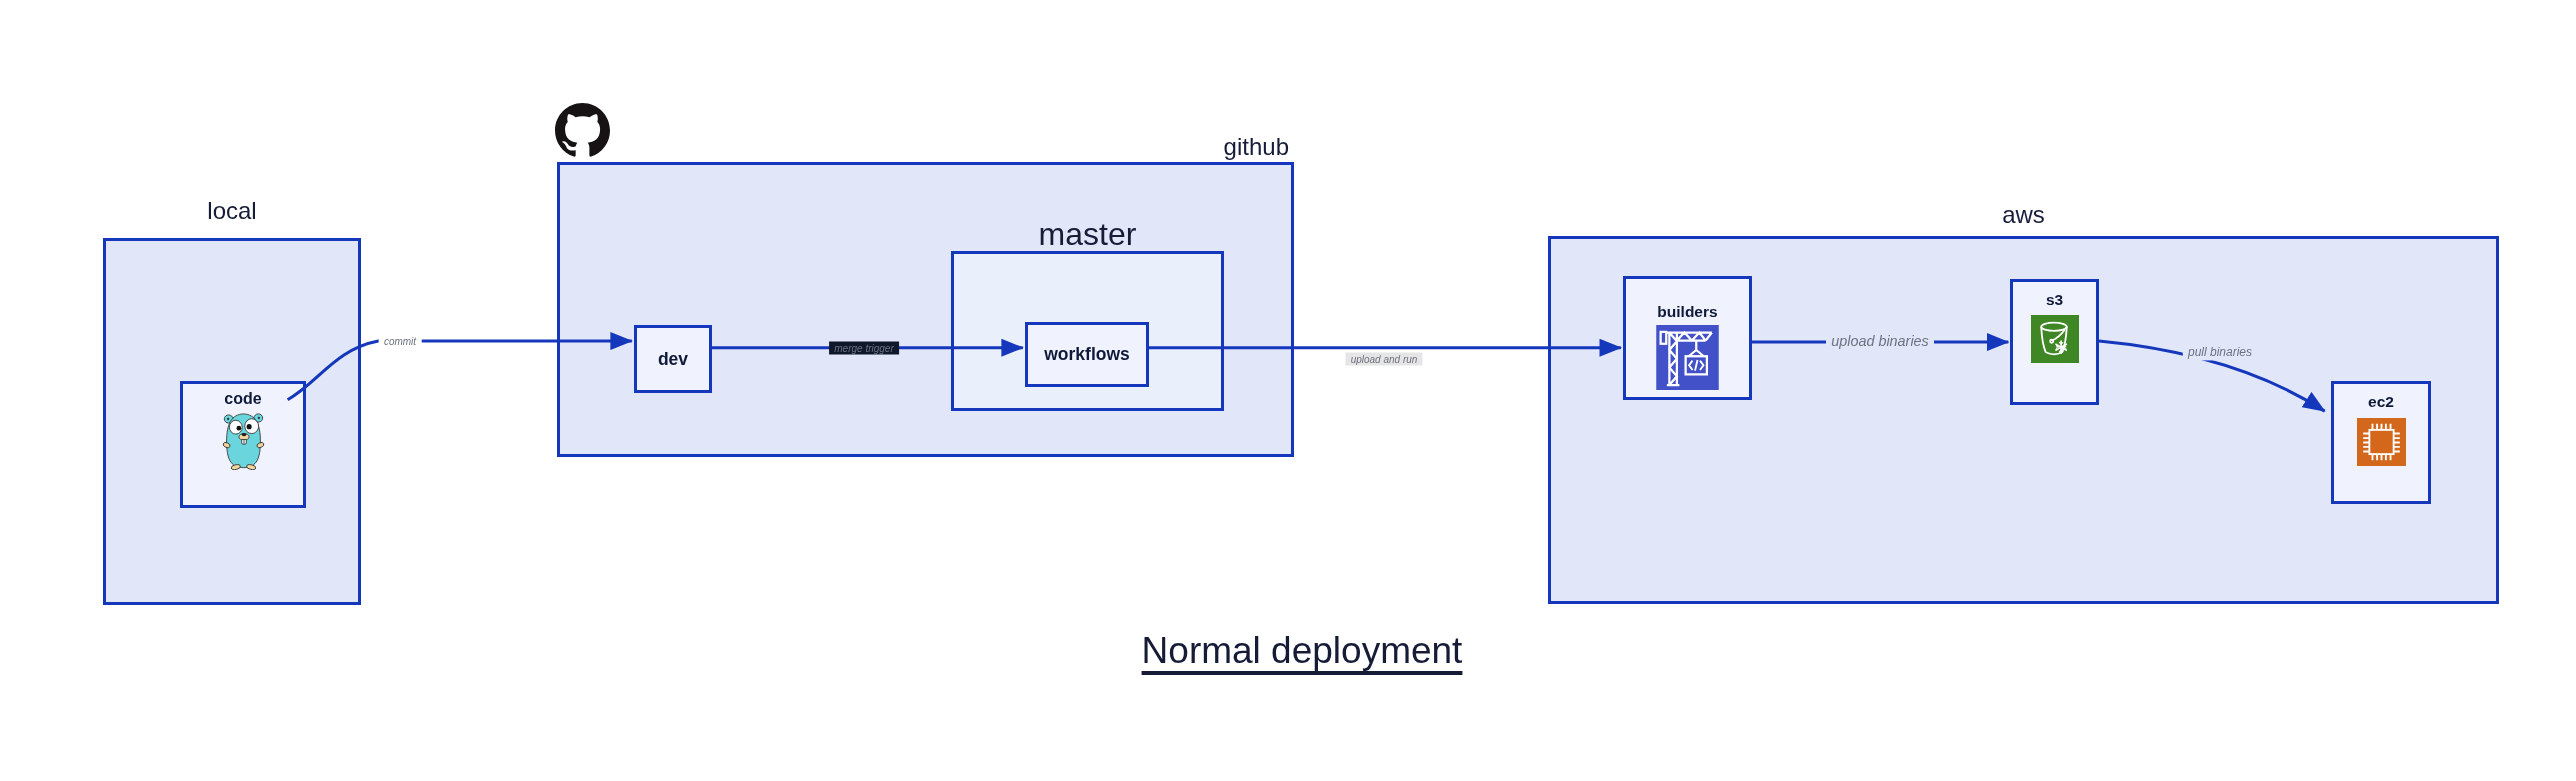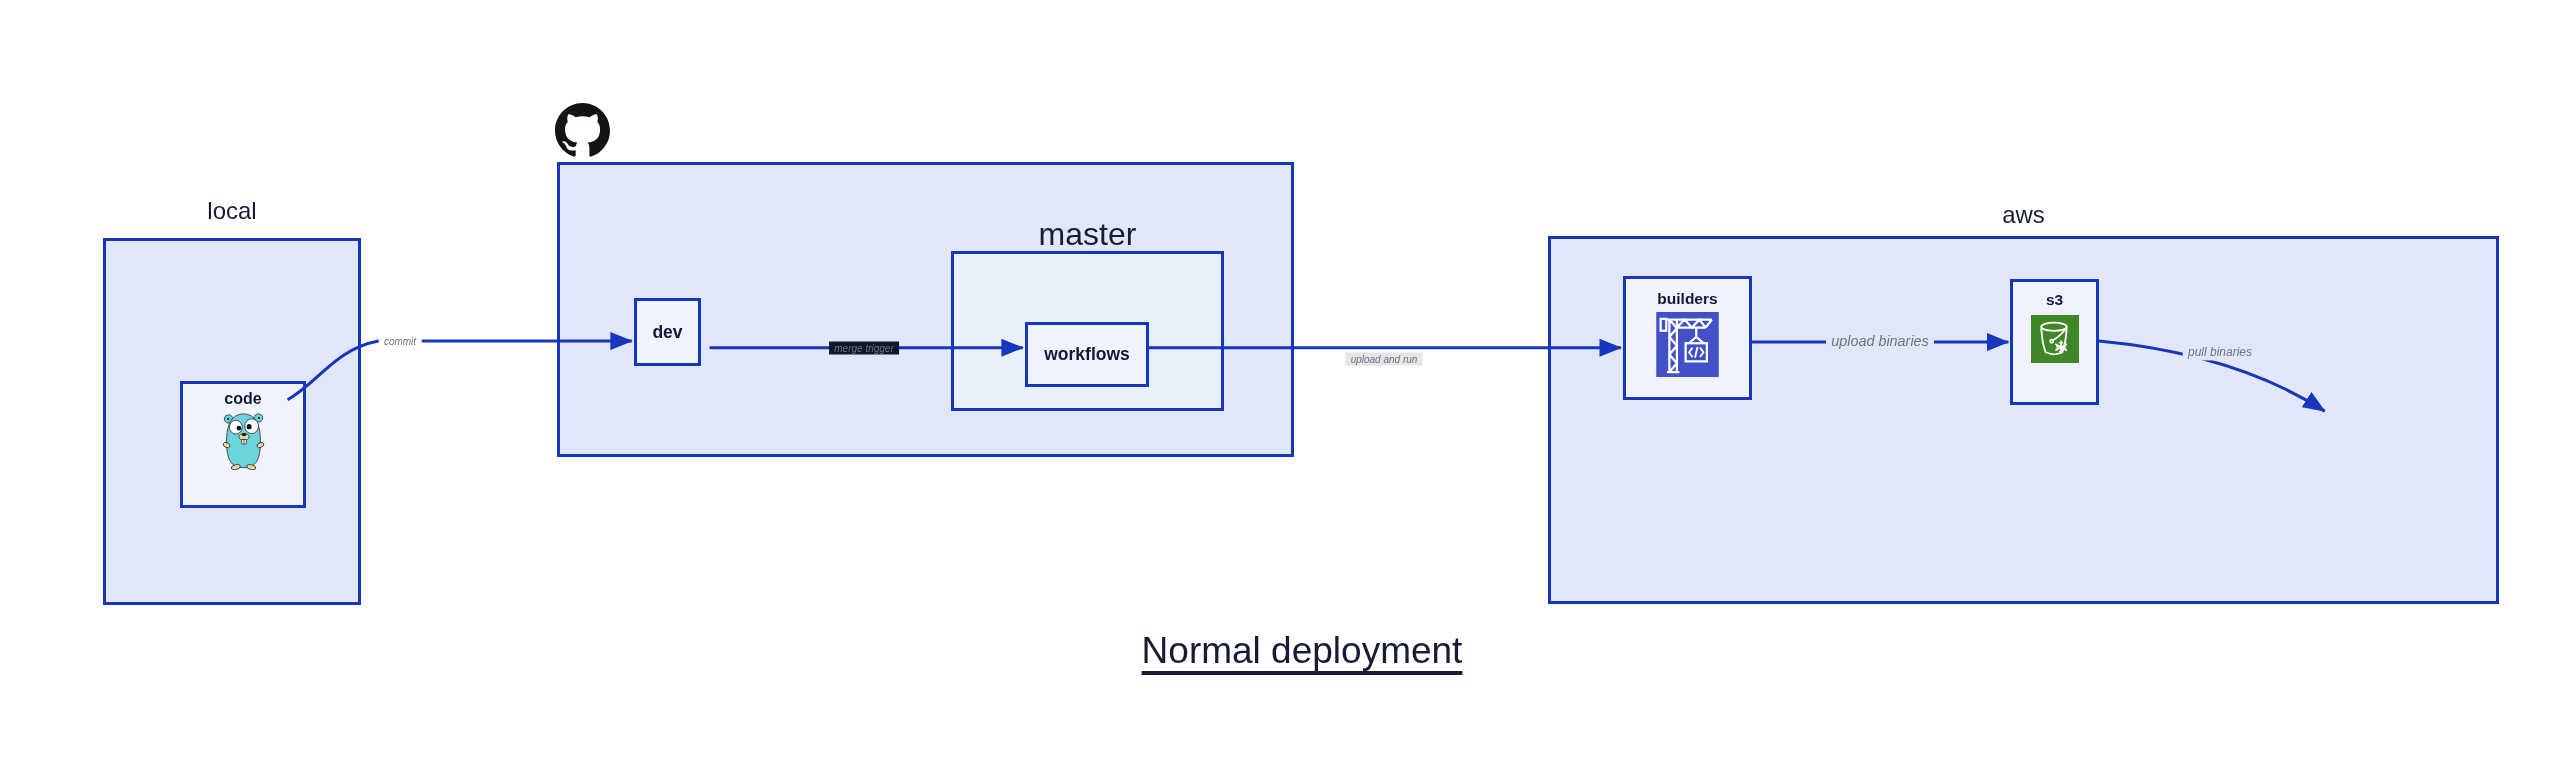--- a/index.html
+++ b/index.html
@@ -61,37 +61,38 @@
         <path d="M38.5 55 h9 v7 a2 2 0 0 1 -2 2 h-5 a2 2 0 0 1 -2 -2 Z" fill="#ffffff"></path>
         <line x1="43" y1="55" x2="43" y2="63.5"></line>
       </g>
     </svg>
   </div>
 
   <div class="group" style="left:557px;top:162px;width:737px;height:295px;"></div>
   <svg style="position:absolute;left:555px;top:103px;" width="55" height="55" viewBox="0 0 16 16">
     <path fill="#171314" d="M8 0C3.58 0 0 3.58 0 8c0 3.54 2.29 6.53 5.47 7.59.4.07.55-.17.55-.38 0-.19-.01-.82-.01-1.49-2.01.37-2.53-.49-2.69-.94-.09-.23-.48-.94-.82-1.13-.28-.15-.68-.52-.01-.53.63-.01 1.08.58 1.23.82.72 1.21 1.87.87 2.33.66.07-.52.28-.87.51-1.07-1.78-.2-3.64-.89-3.64-3.95 0-.87.31-1.59.82-2.15-.08-.2-.36-1.02.08-2.12 0 0 .67-.21 2.2.82.64-.18 1.32-.27 2-.27s1.36.09 2 .27c1.53-1.04 2.2-.82 2.2-.82.44 1.1.16 1.92.08 2.12.51.56.82 1.27.82 2.15 0 3.07-1.87 3.75-3.65 3.95.29.25.54.73.54 1.48 0 1.07-.01 1.93-.01 2.2 0 .21.15.46.55.38A8.013 8.013 0 0 0 16 8c0-4.42-3.58-8-8-8z"></path>
   </svg>
+  <div class="group-label right" style="left:557px;top:134px;width:732px;">github</div>
 
-  <div class="node vcenter" style="left:634px;top:298px;width:67px;height:68px;">
+  <div class="node vcenter" style="left:634px;top:325px;width:78px;height:68px;">
     <span class="node-label">dev</span>
   </div>
 
   <div class="subgroup" style="left:951px;top:251px;width:273px;height:160px;"></div>
   <div class="group-label" style="left:951px;top:218px;width:273px;font-size:32px;">master</div>
 
   <div class="node vcenter" style="left:1025px;top:322px;width:124px;height:65px;align-items:center;">
     <span class="node-label">workflows</span>
   </div>
 
   <div class="group" style="left:1548px;top:236px;width:951px;height:368px;"></div>
   <div class="group-label" style="left:1548px;top:202px;width:951px;">aws</div>
 
   <div class="node" style="left:1623px;top:276px;width:129px;height:124px;">
-    <span class="node-label" style="margin-top:12px;font-size:15.5px;">builders</span>
+    <span class="node-label" style="margin-top:25px;font-size:15.5px;">builders</span>
     <svg class="icon" width="63" height="65" viewBox="0 0 100 104" style="margin-top:5.2px;">
       <rect x="0" y="0" width="100" height="104" fill="#4351c8"></rect>
       <g stroke="#ffffff" stroke-width="3.6" fill="none">
         <rect x="7" y="11" width="9" height="19"></rect>
         <path d="M21 12 V96 M33 12 V96 M21 12 L33 26 L21 40 L33 54 L21 68 L33 82 L21 96 M17 96 H37"></path>
         <path d="M16 12 H89 M33 25 H79 M33 25 L45 12 L57 25 L69 12 L79 25 M89 12 L79 25"></path>
         <path d="M64 25 V40 M64 40 L52 50 M64 40 L76 50"></path>
         <rect x="47" y="50" width="34" height="29"></rect>
         <path d="M58 57 L52.5 64.5 L58 72 M70 57 L75.5 64.5 L70 72 M66 56 L62 73" stroke-width="3"></path>
       </g>
@@ -108,20 +109,33 @@
         <path d="M66 29 C58 40 50 46 42 50"></path>
         <circle cx="40.5" cy="51.5" r="3"></circle>
       </g>
       <g stroke="#ffffff" fill="none" stroke-width="3.2">
         <path d="M59 50 V76 M47.7 56.5 L70.3 69.5 M70.3 56.5 L47.7 69.5"></path>
         <path d="M55 53 L59 57 L63 53 M55 73 L59 69 L63 73 M49 60 L53.5 62.5 L49 65.5 M69 60 L64.5 62.5 L69 65.5" stroke-width="2.4"></path>
       </g>
     </svg>
   </div>
 
+  <div class="node" style="left:2331px;top:381px;width:100px;height:123px;">
+    <span class="node-label" style="margin-top:10.3px;font-size:15.5px;">ec2</span>
+    <svg class="icon" width="49" height="48" viewBox="0 0 95 93" style="margin-top:7.2px;">
+      <rect x="0" y="0" width="95" height="93" fill="#d3671c"></rect>
+      <g stroke="#ffffff" stroke-width="3.6" fill="none">
+        <rect x="24" y="23" width="47" height="47"></rect>
+        <path d="M30 11 V23 M39 11 V23 M47.5 11 V23 M56 11 V23 M65 11 V23"></path>
+        <path d="M30 70 V82 M39 70 V82 M47.5 70 V82 M56 70 V82 M65 70 V82"></path>
+        <path d="M12 30 H24 M12 39 H24 M12 47.5 H24 M12 56 H24 M12 65 H24"></path>
+        <path d="M71 30 H83 M71 39 H83 M71 47.5 H83 M71 56 H83 M71 65 H83"></path>
+      </g>
+    </svg>
+  </div>
 
   <svg class="overlay" viewBox="0 0 5054 1516">
     <defs>
       <marker id="ah" viewBox="0 0 10 8" refX="9.5" refY="4" markerWidth="44" markerHeight="35" orient="auto" markerUnits="userSpaceOnUse">
         <path d="M0,0 L10,4 L0,8 Z" fill="#1437bc"></path>
       </marker>
     </defs>
     <g stroke="#1437bc" stroke-width="6" fill="none">
       <path d="M 558 776 C 618 742 650 678 734 662 H 1226" marker-end="url(#ah)"></path>
       <path d="M 1377 675 H 1985" marker-end="url(#ah)"></path>

